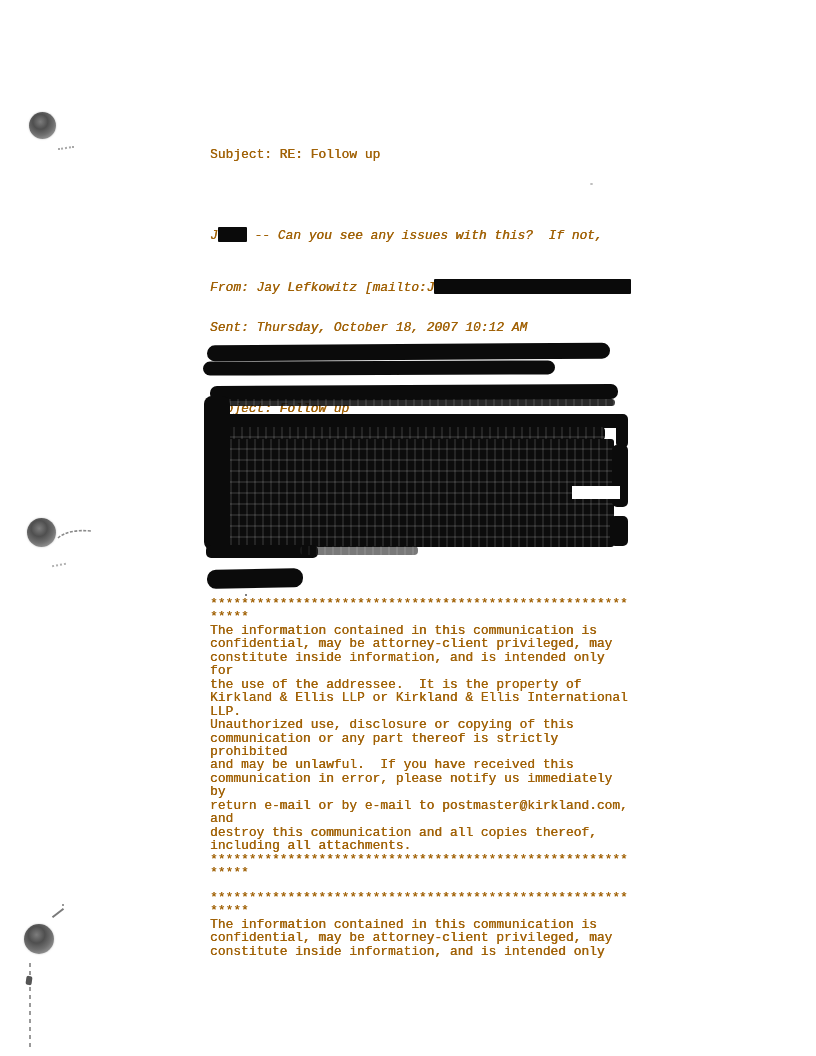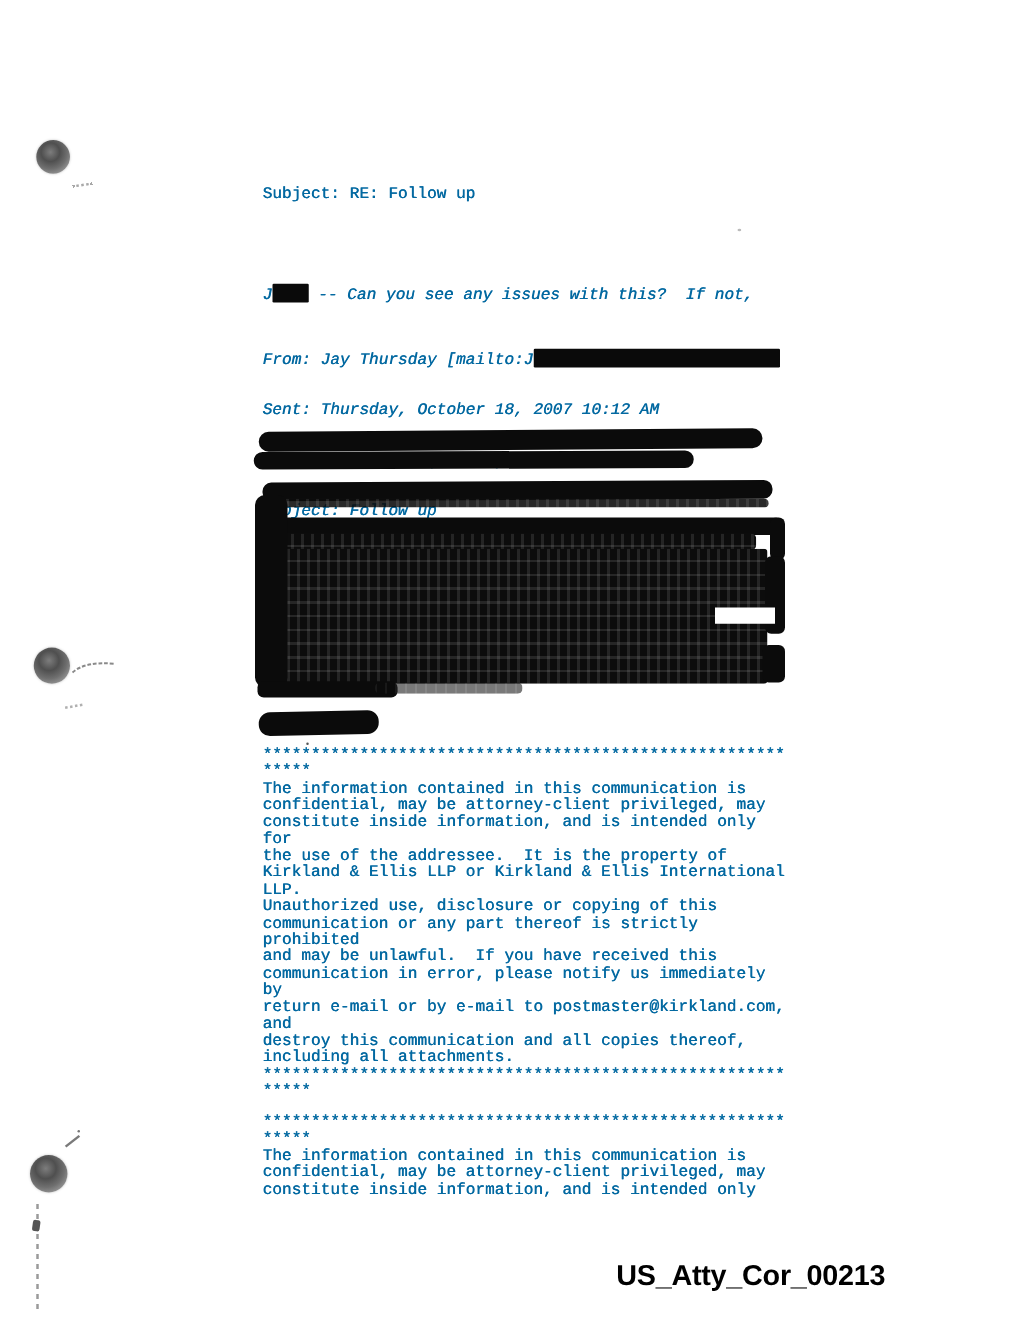--- a/index.html
+++ b/index.html
@@ -1,21 +1,21 @@
 <!DOCTYPE html>
 <html><head>
 <meta charset="utf-8">
 <style>
   html,body{margin:0;padding:0;}
   body{width:816px;height:1056px;background:#e9e9e9;}
   .page{position:relative;width:816px;height:1056px;background:#ffffff;overflow:hidden;}
   .abs{position:absolute;}
   .mono{
     font-family:"Liberation Mono","DejaVu Sans Mono",monospace;
-    font-size:12.9px;line-height:13.45px;color:#0369a1;
+    font-size:12.9px;line-height:13.45px;color:#a16207;
     text-shadow:0.35px 0 0 currentColor;
     white-space:pre;
   }
   .tline{height:13.45px;white-space:pre;font-style:italic;}
   pre.mono{margin:0;}
   .redact-inline{
     display:inline-block;background:#0a0a0a;height:15px;
     vertical-align:middle;margin-top:-3px;border-radius:1px;
   }
   .bar{position:absolute;background:#0b0b0b;border-radius:4px;}
@@ -58,21 +58,21 @@
   <div class="speck" style="left:245px;top:594px;width:2px;height:2px;background:#555;"></div>
   <div class="speck" style="left:590px;top:183px;width:3px;height:2px;background:#bbb;"></div>
 
   <div class="abs mono" style="left:210px;top:148px;">Subject: RE: Follow up</div>
 
   <div class="abs mono" style="left:210px;top:202px;">
     <div class="tline"><span>J</span><span class="redact-inline" style="width:29px;"></span><span> -- Can you see any issues with this?  If not,</span></div>
   </div>
 
   <div class="abs mono" style="left:210px;top:254px;">
-    <div class="tline"><span>From: Jay Thursday [mailto:J</span><span class="redact-inline" style="width:197px;"></span></div>
+    <div class="tline"><span>From: Jay Lefkowitz [mailto:J</span><span class="redact-inline" style="width:197px;"></span></div>
     <div class="tline">Sent: Thursday, October 18, 2007 10:12 AM</div>
     <div class="tline">To: Acosta, Alex (USAFLS)</div>
     <div class="tline">Subject: Follow up</div>
   </div>
 
   <div>
     <div class="bar" style="left:207px;top:344px;width:403px;height:16px;transform:rotate(-0.4deg);border-radius:8px;"></div>
     <div class="bar" style="left:203px;top:361px;width:352px;height:14px;transform:rotate(-0.2deg);border-radius:7px;"></div>
     <div class="bar" style="left:210px;top:385px;width:408px;height:15px;transform:rotate(-0.3deg);border-radius:7px;"></div>
     <div class="bar tex soft" style="left:213px;top:399px;width:402px;height:7px;"></div>
@@ -110,15 +110,14 @@
 including all attachments.
 ******************************************************
 *****</pre>
 
   <pre class="abs mono" style="left:210px;top:891px;">******************************************************
 *****
 The information contained in this communication is
 confidential, may be attorney-client privileged, may
 constitute inside information, and is intended only</pre>
 
-  <div class="abs bates" style="left:493px;top:1007px;">US_Atty_Cor_00213</div>
 
 </div>
 
 </body></html>

